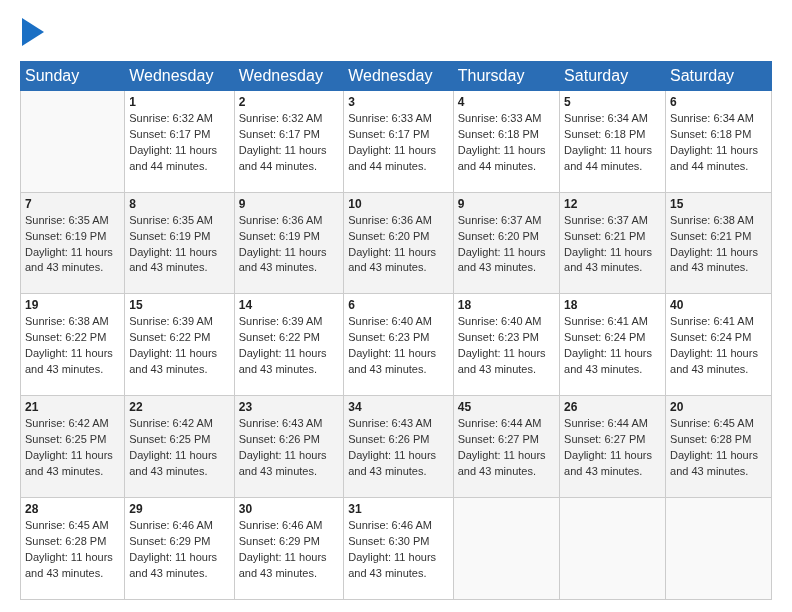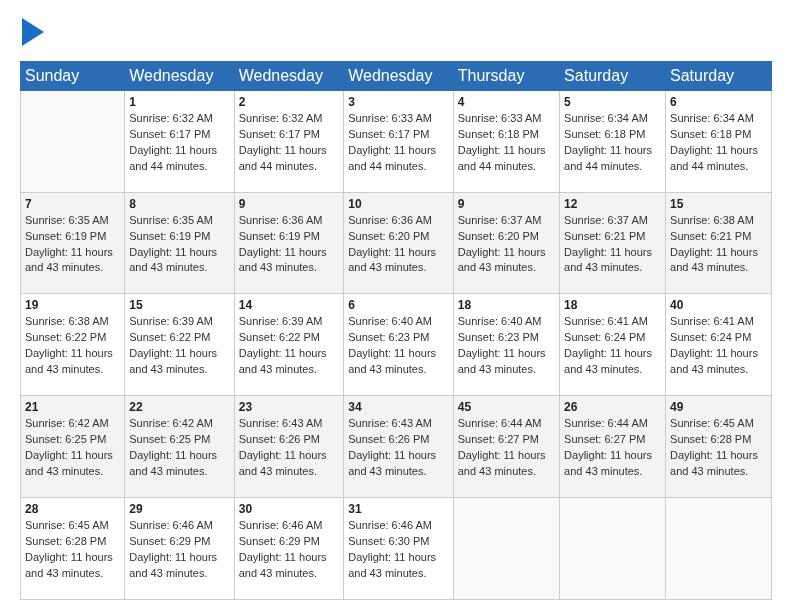--- a/index.html
+++ b/index.html
@@ -239,21 +239,21 @@
           </td>
           <td>
             <span class="day-num">45</span>
             <div class="day-info">Sunrise: 6:44 AM<br>Sunset: 6:27 PM<br>Daylight: 11 hours<br>and 43 minutes.</div>
           </td>
           <td>
             <span class="day-num">26</span>
             <div class="day-info">Sunrise: 6:44 AM<br>Sunset: 6:27 PM<br>Daylight: 11 hours<br>and 43 minutes.</div>
           </td>
           <td>
-            <span class="day-num">49</span>
+            <span class="day-num">20</span>
             <div class="day-info">Sunrise: 6:45 AM<br>Sunset: 6:28 PM<br>Daylight: 11 hours<br>and 43 minutes.</div>
           </td>
         </tr>
         <tr>
           <td>
             <span class="day-num">28</span>
             <div class="day-info">Sunrise: 6:45 AM<br>Sunset: 6:28 PM<br>Daylight: 11 hours<br>and 43 minutes.</div>
           </td>
           <td>
             <span class="day-num">29</span>

